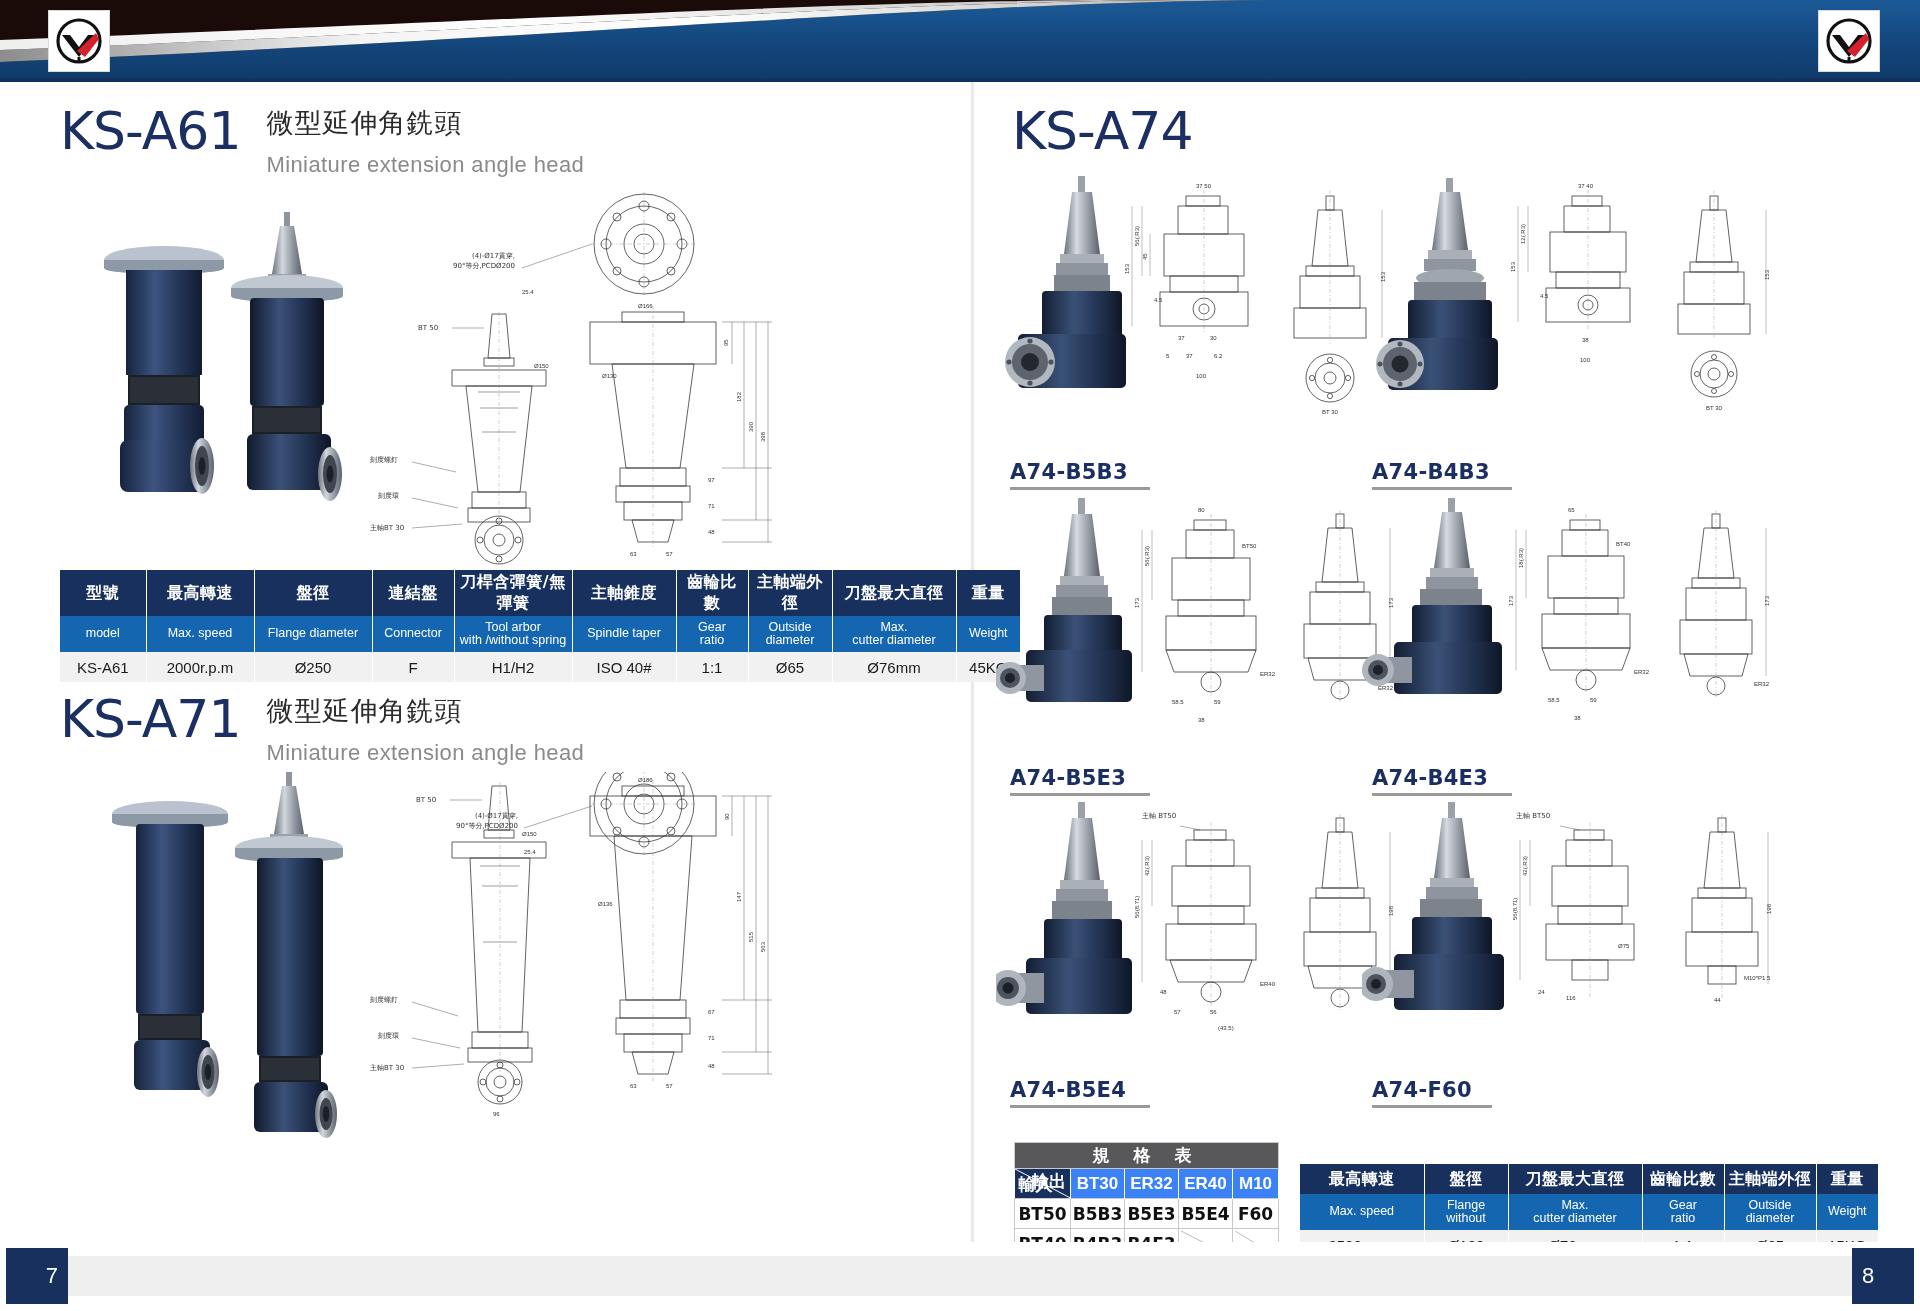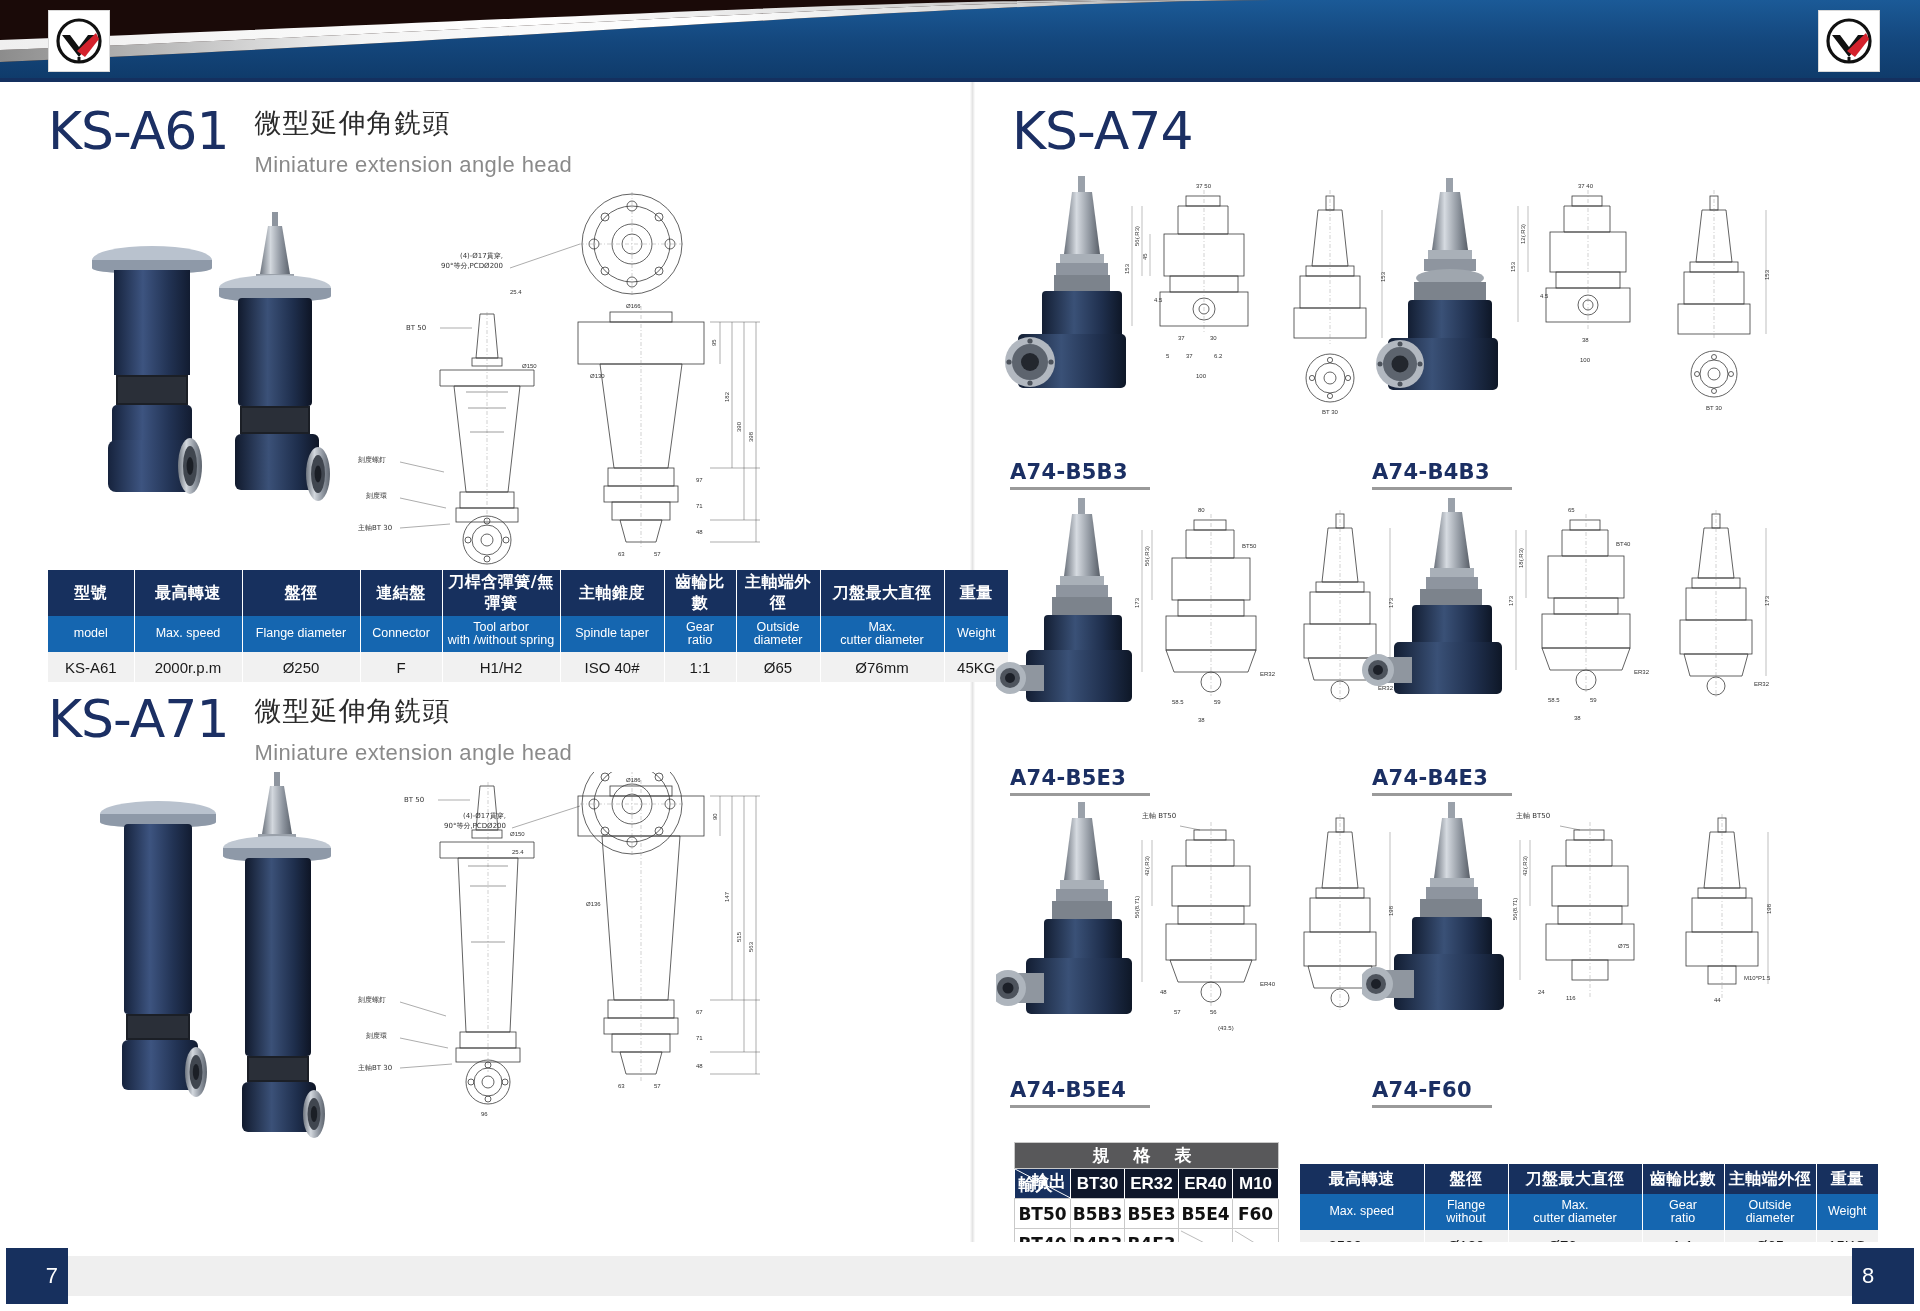--- a/index.html
+++ b/index.html
@@ -19,21 +19,21 @@
   .banner svg { position:absolute; left:0; top:0; }
 
   .logo-box { position:absolute; width:62px; height:62px; top:10px; background:#ffffff;
               border:1px solid #d9d9d9; display:flex; align-items:center; justify-content:center; }
   .logo-left  { left:48px; }
   .logo-right { left:1818px; }
   .logo-mark { width:48px; height:48px; position:relative; }
 
   
   .pagehalf { position:absolute; top:82px; height:1160px; }
-  .left-half  { left:0;    width:972px; }
+  .left-half  { left:12px;    width:972px; }
   .right-half { left:972px; width:948px; }
   .gutter { position:absolute; left:970px; top:82px; width:5px; height:1160px;
             background:linear-gradient(to right,#fdfdfd,#e4e4e4,#fdfdfd); }
 
   
   .prod-head { position:absolute; display:flex; align-items:flex-start; }
   .prod-code { font-size:52px; font-weight:400; color:#1b2f63; letter-spacing:-1px;
                line-height:54px; font-family:"DejaVu Sans","Liberation Sans",sans-serif; }
   .prod-names { margin-left:26px; padding-top:4px; }
   .prod-cn { font-size:27px; color:#2b2b2b; letter-spacing:1px; line-height:30px;
@@ -62,21 +62,21 @@
   .model-cap { position:absolute; }
   .model-cap .txt { font-size:21px; font-weight:700; color:#1b2f63; letter-spacing:0.3px;
                     font-family:"DejaVu Sans","Liberation Sans",sans-serif; }
   .model-cap .rule { margin-top:3px; height:3px; background:#9a9a9a; }
 
   
   .combo { position:absolute; border-collapse:collapse; table-layout:fixed; }
   .combo .title-cell { background:#58585a; color:#ffffff; font-size:17px; font-weight:700;
                        letter-spacing:9px; text-align:center; height:24px;
                        font-family:"DejaVu Sans","Liberation Sans",sans-serif; }
-  .combo th.col-h { background:#0f172a; color:#fff; font-size:17px; font-weight:700; height:30px;
+  .combo th.col-h { background:#3b82f6; color:#fff; font-size:17px; font-weight:700; height:30px;
                     border-right:1px solid #ffffff; text-align:center; }
   .combo th.corner { background:#17305e; color:#fff; font-size:17px; height:30px; position:relative;
                      border-right:1px solid #ffffff; }
   .combo th.corner .in { position:absolute; left:4px; bottom:2px; }
   .combo th.corner .out { position:absolute; right:4px; top:1px; }
   .combo th.corner .slash { position:absolute; left:0; top:0; width:100%; height:100%; }
   .combo td { background:#ffffff; font-size:17px; font-weight:700; color:#111; text-align:center;
               height:30px; border:1px solid #c9c9c9; font-family:"DejaVu Sans","Liberation Sans",sans-serif;margin-left:32px; }
   .combo td.empty { position:relative; }
   .combo td.empty .slash { position:absolute; left:0; top:0; width:100%; height:100%; }

